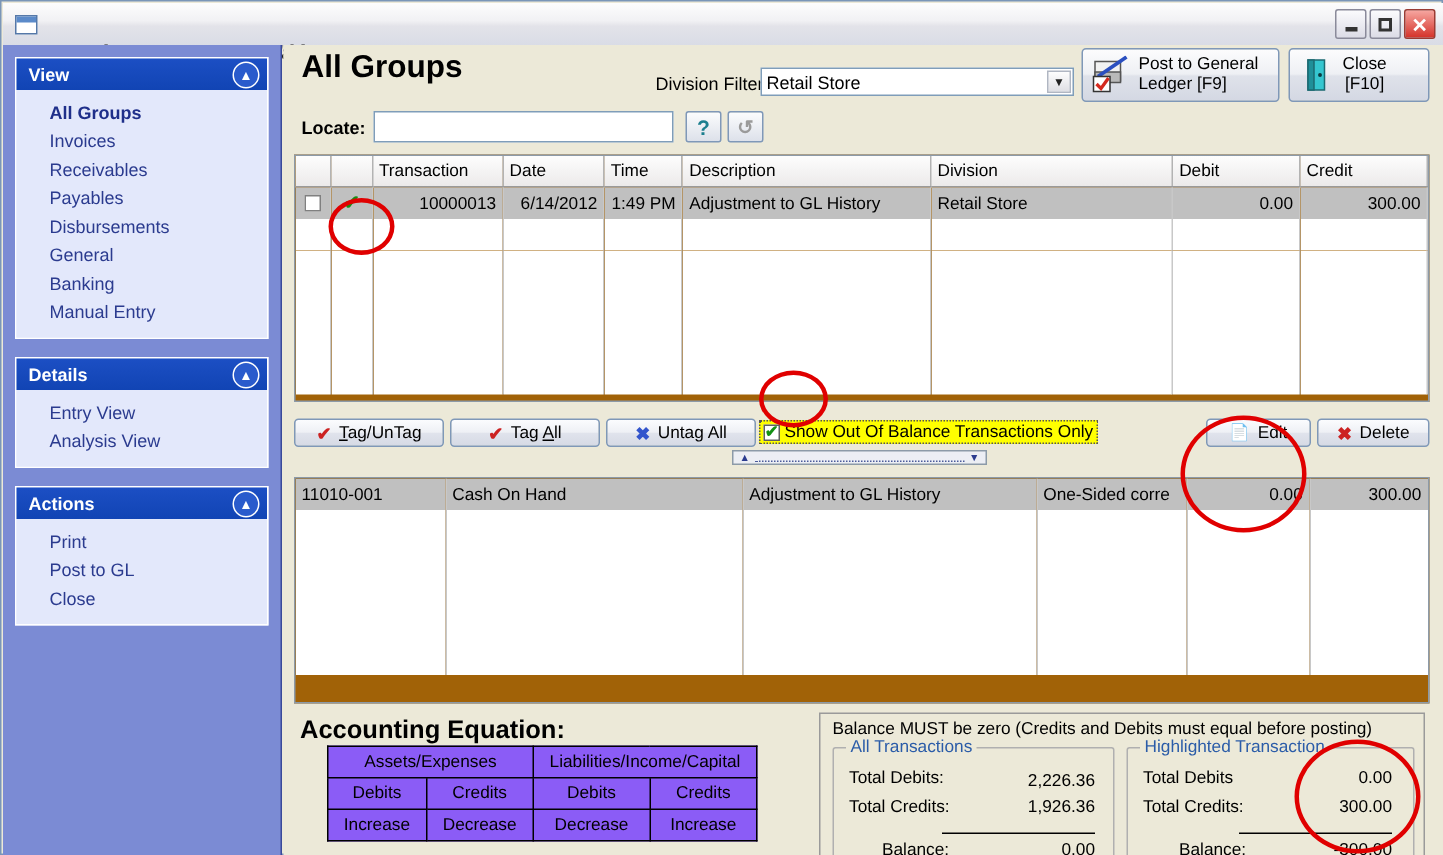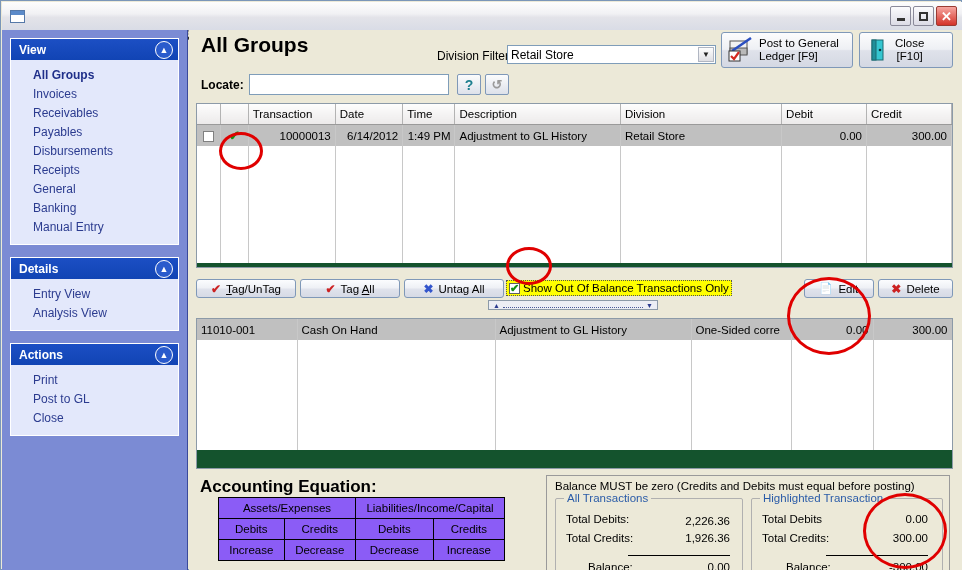--- a/index.html
+++ b/index.html
@@ -114,21 +114,21 @@
     position:absolute;top:4px;width:24px;height:21px;box-sizing:border-box;
     border:1px solid #7f98b8;border-radius:2px;
     background:linear-gradient(to bottom,#fbfcfd,#dde1ea);
     display:flex;align-items:center;justify-content:center;font-weight:bold;
   }
   .btn-help{left:268px;color:#1d7f8f;font-size:14px;}
   .btn-refresh{left:296px;color:#9a9a9a;font-size:13px;}
 
   
   .grid{
-    position:absolute;background:#14532d;
+    position:absolute;background:#a16207;
     border:1px solid #8c9aa8;box-sizing:border-box;overflow:hidden;
   }
   .grid-top{left:7px;top:73px;width:757px;height:165px;}
   .grid-bot{left:7px;top:288px;width:757px;height:151px;}
   table.g{border-collapse:collapse;width:100%;font-size:11.5px;table-layout:fixed;}
   table.g th{
     background:linear-gradient(to bottom,#fdfdfd,#eceaea);
     border-right:1px solid #b3b3b3;border-bottom:1px solid #9a9a9a;
     font-weight:normal;text-align:left;padding:2px 4px;height:16px;color:#000;
   }
@@ -247,21 +247,20 @@
       <div class="panel-hdr">
         <span>View</span>
         <span class="chev">▲</span>
       </div>
       <div class="panel-body">
         <div class="sb-item sel">All Groups</div>
         <div class="sb-item">Invoices</div>
         <div class="sb-item">Receivables</div>
         <div class="sb-item">Payables</div>
         <div class="sb-item">Disbursements</div>
-        <div class="sb-item">Receipts</div>
         <div class="sb-item">General</div>
         <div class="sb-item">Banking</div>
         <div class="sb-item">Manual Entry</div>
       </div>
     </div>
 
     <div class="panel" style="margin-top:12px;">
       <div class="panel-hdr">
         <span>Details</span>
         <span class="chev">▲</span>

